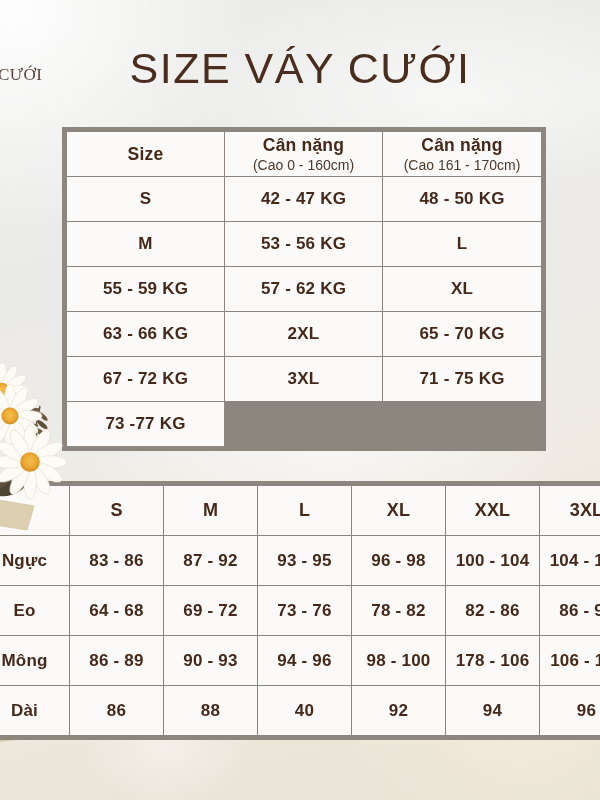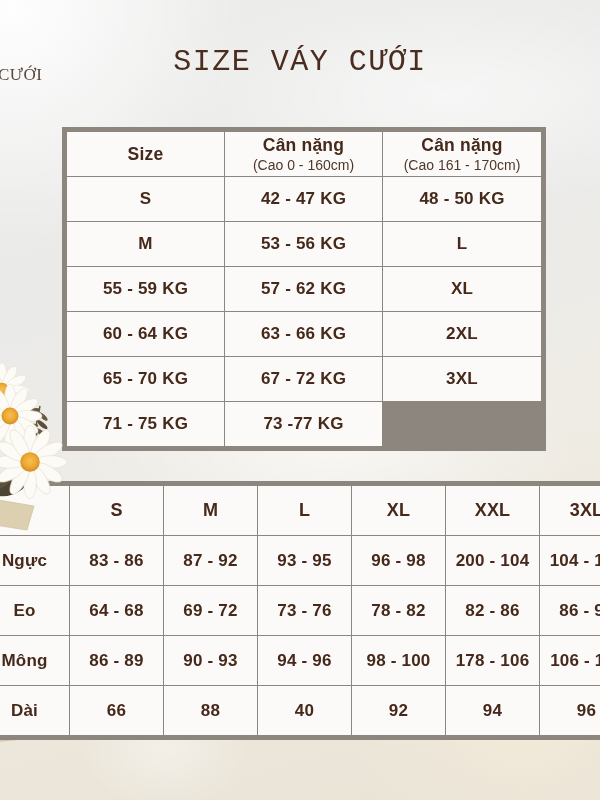--- a/index.html
+++ b/index.html
@@ -17,22 +17,22 @@
 
   .watermark {
     position:absolute; left:-2px; top:65px;
     font-family:"Liberation Serif", serif; font-size:17px;
     color:#5c463b; letter-spacing:0.5px; white-space:nowrap;
   }
 
   .title {
     position:absolute; top:47px; left:0; right:0;
     text-align:center;
-    font-family:Liberation Mono, monospace; font-weight:400;
-    font-size:30px; line-height:1; color:#4a2d1e; letter-spacing:1.5px;
+    font-family:Liberation Sans, sans-serif; font-weight:400;
+    font-size:43px; line-height:1; color:#4a2d1e; letter-spacing:1.5px;
     white-space:nowrap;
   }
 
   .grid-table {
     position:absolute; display:grid; gap:1px; padding:5px;
     background:#8d867e;
   }
   .cell {
     background:#fbfaf8;
     display:flex; flex-direction:column; align-items:center; justify-content:center;
@@ -100,21 +100,20 @@
   <div class="cell">48 - 50 KG</div>
 
   <div class="cell">M</div>
   <div class="cell">53 - 56 KG</div>
 
   <div class="cell">L</div>
   <div class="cell">55 - 59 KG</div>
   <div class="cell">57 - 62 KG</div>
 
   <div class="cell">XL</div>
-  <div class="cell">60 - 64 KG</div>
   <div class="cell">63 - 66 KG</div>
 
   <div class="cell">2XL</div>
   <div class="cell">65 - 70 KG</div>
   <div class="cell">67 - 72 KG</div>
 
   <div class="cell">3XL</div>
   <div class="cell">71 - 75 KG</div>
   <div class="cell">73 -77 KG</div>
 </div>
@@ -126,41 +125,41 @@
   <div class="cell hcell">L</div>
   <div class="cell hcell">XL</div>
   <div class="cell hcell">XXL</div>
   <div class="cell hcell">3XL</div>
 
   <div class="cell lcell">Ngực</div>
   <div class="cell">83 - 86</div>
   <div class="cell">87 - 92</div>
   <div class="cell">93 - 95</div>
   <div class="cell">96 - 98</div>
-  <div class="cell">200 - 104</div>
+  <div class="cell">100 - 104</div>
   <div class="cell">104 - 108</div>
 
   <div class="cell lcell">Eo</div>
   <div class="cell">64 - 68</div>
   <div class="cell">69 - 72</div>
   <div class="cell">73 - 76</div>
   <div class="cell">78 - 82</div>
   <div class="cell">82 - 86</div>
   <div class="cell">86 - 95</div>
 
   <div class="cell lcell">Mông</div>
   <div class="cell">86 - 89</div>
   <div class="cell">90 - 93</div>
   <div class="cell">94 - 96</div>
   <div class="cell">98 - 100</div>
   <div class="cell">178 - 106</div>
   <div class="cell">106 - 110</div>
 
   <div class="cell lcell">Dài</div>
-  <div class="cell">66</div>
+  <div class="cell">86</div>
   <div class="cell">88</div>
   <div class="cell">40</div>
   <div class="cell">92</div>
   <div class="cell">94</div>
   <div class="cell">96</div>
 </div>
 
 <svg id="flowers" class="decor" viewBox="0 0 115 180">
   <defs>
     <radialGradient id="dcenter" cx="50%" cy="45%" r="60%">

